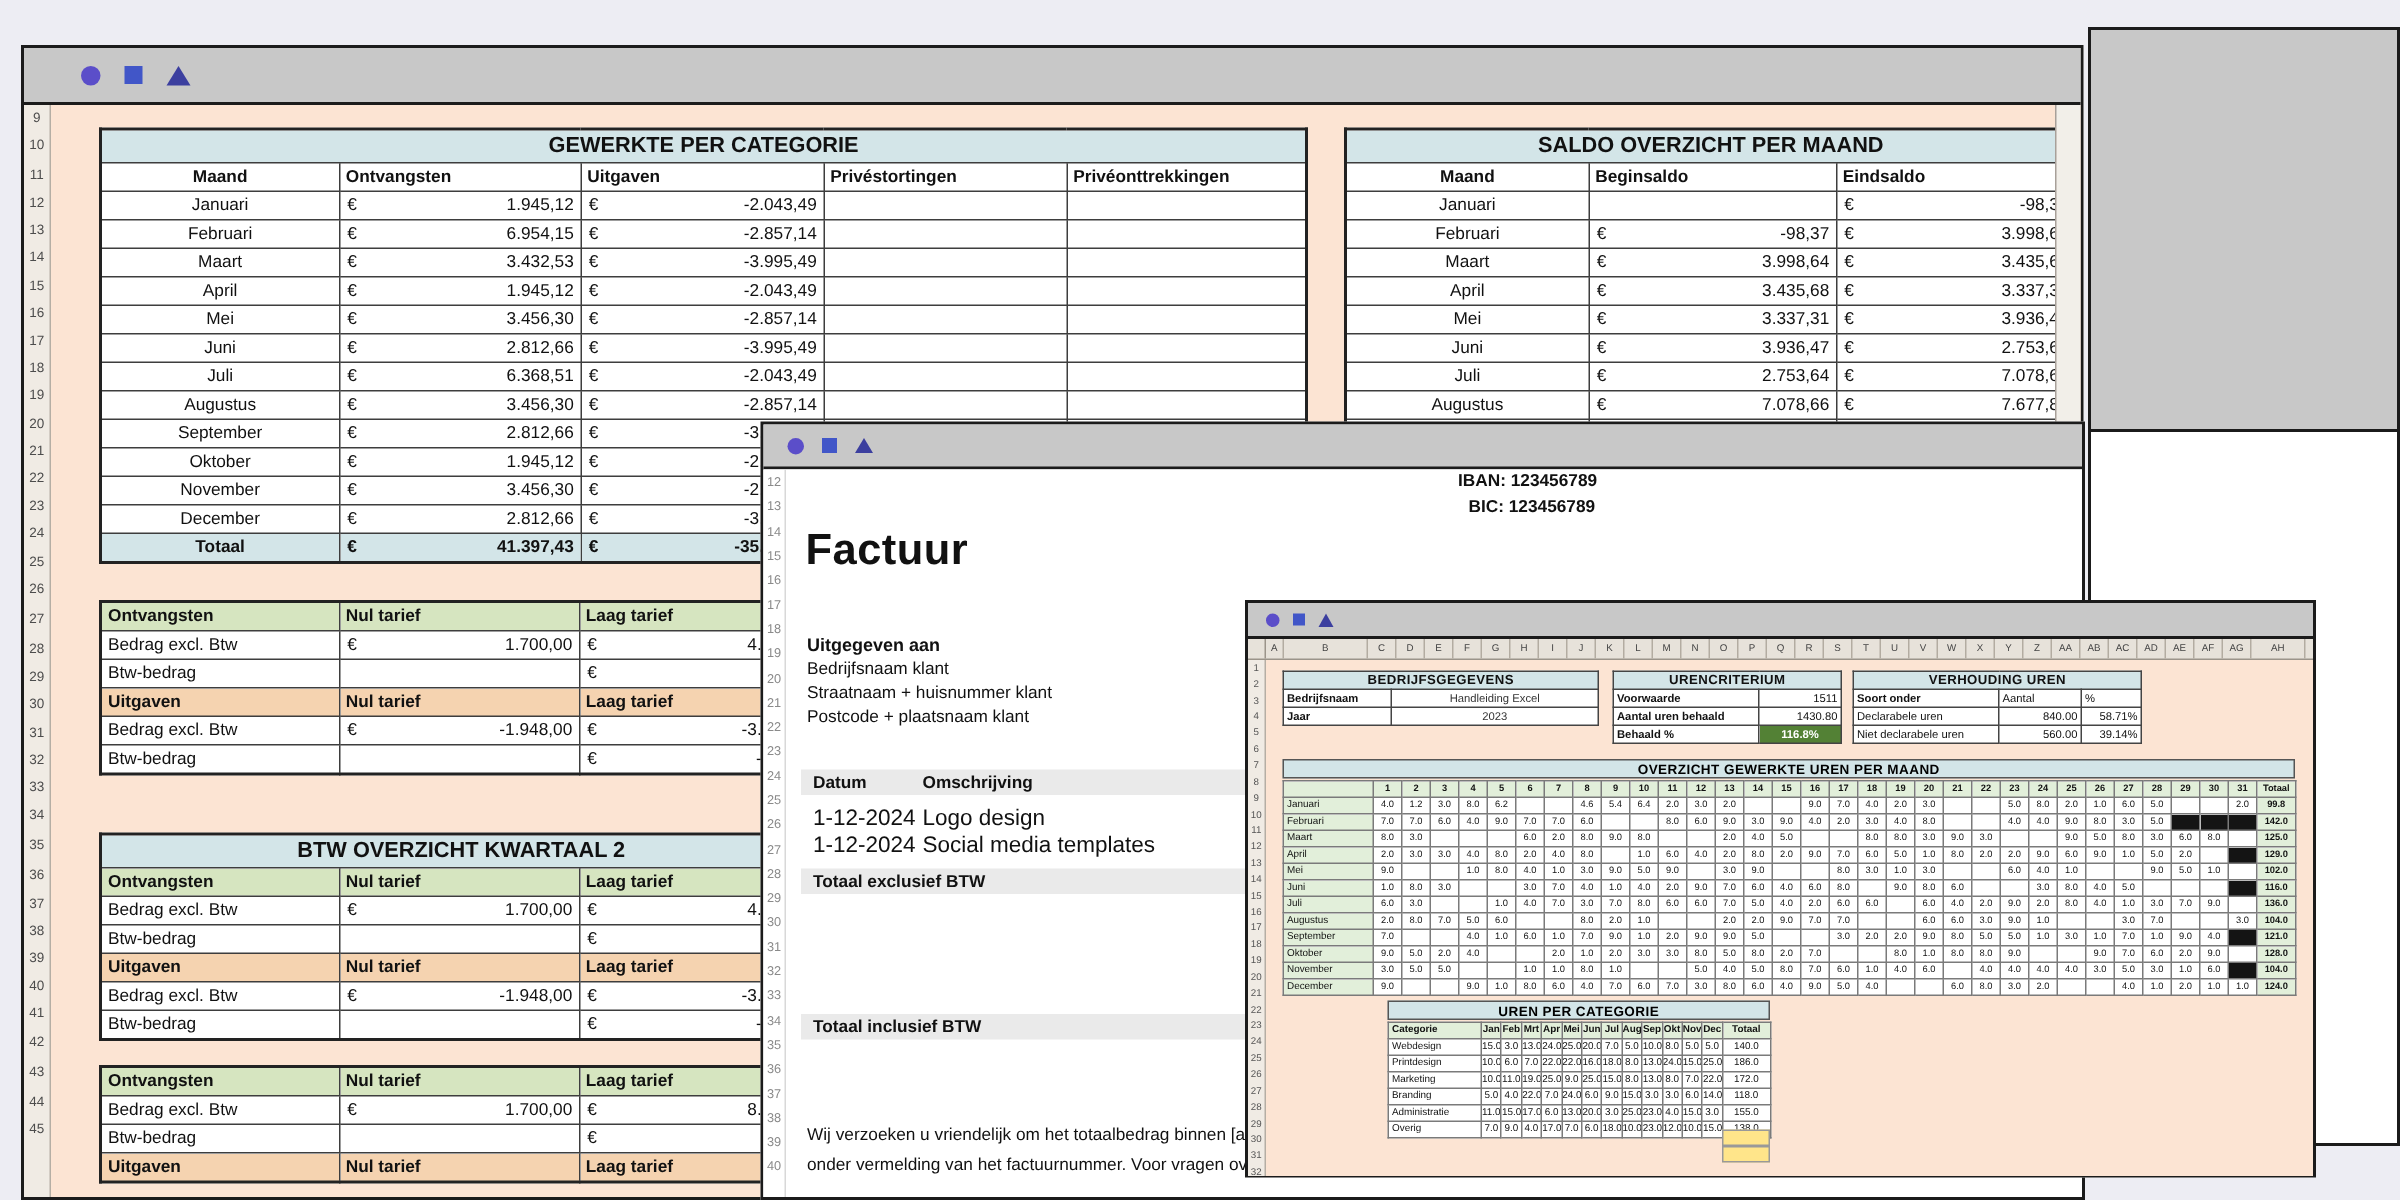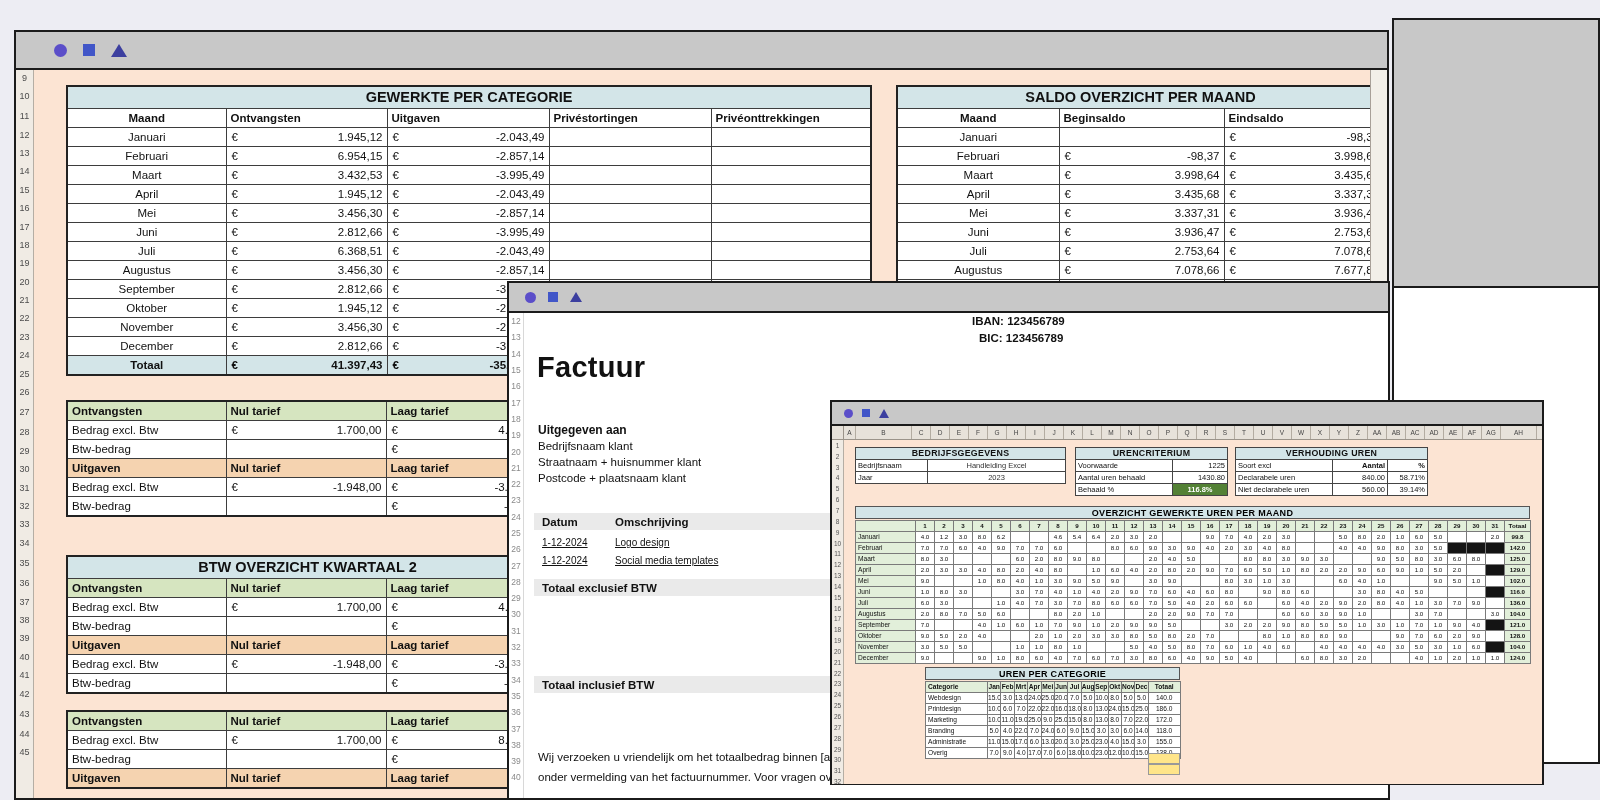--- a/index.html
+++ b/index.html
@@ -56,45 +56,45 @@
   .b{font-weight:bold;}
   .iban{position:absolute;left:448px;top:2px;font-size:11.5px;font-weight:bold;}
   .bic{position:absolute;left:455px;top:19px;font-size:11.5px;font-weight:bold;}
   .ftitle{position:absolute;left:13px;top:38px;margin:0;font-size:29px;font-weight:bold;letter-spacing:.3px;}
   .uit{position:absolute;left:14px;top:110px;font-size:12px;}
   .addr{position:absolute;left:14px;font-size:11.5px;}
   .a1{top:127px}.a2{top:143px}.a3{top:159px}
   .band{position:absolute;left:10px;width:690px;height:17px;background:var(--band);display:flex;align-items:center;font-size:11.5px;}
   .band1{top:200px;}
   .dcol{width:73px;margin-left:8px;flex:none;}
-  .irow{position:absolute;left:10px;display:flex;font-size:10px;text-decoration:underline;}
+  .irow{position:absolute;left:10px;display:flex;font-size:15px;}
   .r1{top:224px}.r2{top:242px}
   .band2{top:266px;padding-left:8px;box-sizing:border-box;}
   .band3{top:363px;padding-left:8px;box-sizing:border-box;}
   .foot{position:absolute;left:14px;font-size:11.5px;white-space:nowrap;}
   .f1{top:438px}.f2{top:458px}
 
   
   .win3{left:830px;top:400px;width:714px;height:385px;z-index:4;}
   .w3colhdr{display:flex;height:13px;background:#e7e2da;border-bottom:1px solid #9b948a;}
   .chc{width:12px;flex:none;border-right:1px solid #9b948a;box-sizing:border-box;}
   .chl{flex:none;box-sizing:border-box;border-right:1px solid #b3ac a1;border-right:1px solid #b3aca1;font-size:6.5px;color:#444;text-align:center;line-height:13px;}
   .w3main{display:flex;height:calc(100% - 37px);}
   .rs3{width:12px;}
   .rs3 .rnum{font-size:6.5px;color:#555;}
   .w3sheet{position:relative;flex:1;background:var(--peach);overflow:hidden;}
 
   .mt3{position:absolute;border-collapse:collapse;table-layout:fixed;background:#fff;font-size:7.5px;color:#111;}
   .mt3 td{border:1px solid #444;height:11px;line-height:11px;padding:0 2px;white-space:nowrap;overflow:hidden;box-sizing:border-box;}
   .st{background:var(--teal);font-weight:bold;text-align:center;font-size:8.8px;height:14px;letter-spacing:.3px;}
-  .lb{font-weight:normal;margin-top:27px;}
+  .lb{font-weight:bold;margin-top:27px;}
   .vv{text-align:center;color:#333;}
   .vr{text-align:right;}
   .beh{background:var(--behaald);color:#fff;font-weight:bold;text-align:center;}
-  .hc{text-align:right;font-weight:bold;}
+  .hc{text-align:left;font-weight:normal;}
 
   .sec-title{position:absolute;background:var(--teal);border:1px solid #555;font-weight:bold;font-size:9px;height:13px;line-height:13px;text-align:center;box-sizing:border-box;letter-spacing:.3px;}
   .gt,.ct{position:absolute;border-collapse:collapse;table-layout:fixed;background:#fff;color:#111;}
   .gt td{border:1px solid #7a7a7a;height:10px;line-height:10px;padding:0;font-size:6.2px;text-align:center;overflow:hidden;white-space:nowrap;box-sizing:border-box;}
   .gt .mn{background:var(--gridgreen);text-align:left;padding-left:2px;font-size:6.6px;}
   .gh{background:var(--gridgreen);font-weight:bold;}
   .dk{background:#141414;}
   .gtt{background:var(--gridgreen);font-weight:bold;}
   .ct td{border:1px solid #7a7a7a;height:10px;line-height:10px;padding:0;font-size:6.6px;text-align:center;overflow:hidden;white-space:nowrap;box-sizing:border-box;}
   .ct .ln{text-align:left;padding-left:2px;}
@@ -614,21 +614,21 @@
             <colgroup>
               <col style="width: 97px;">
               <col style="width: 55px;">
             </colgroup>
             <tbody>
               <tr>
                 <td class="st" colspan="2">URENCRITERIUM</td>
               </tr>
               <tr>
                 <td class="lb">Voorwaarde</td>
-                <td class="vr">1225</td>
+                <td class="vr">1511</td>
               </tr>
               <tr>
                 <td class="lb">Aantal uren behaald</td>
                 <td class="vr">1430.80</td>
               </tr>
               <tr>
                 <td class="lb">Behaald %</td>
                 <td class="beh">116.8%</td>
               </tr>
             </tbody>
@@ -637,21 +637,21 @@
             <colgroup>
               <col style="width: 97px;">
               <col style="width: 55px;">
               <col style="width: 40px;">
             </colgroup>
             <tbody>
               <tr>
                 <td class="st" colspan="3">VERHOUDING UREN</td>
               </tr>
               <tr>
-                <td class="lb">Soort excl</td>
+                <td class="lb">Soort onder</td>
                 <td class="hc">Aantal</td>
                 <td class="hc">%</td>
               </tr>
               <tr>
                 <td>Declarabele uren</td>
                 <td class="vr">840.00</td>
                 <td class="vr">58.71%</td>
               </tr>
               <tr>
                 <td>Niet declarabele uren</td>

